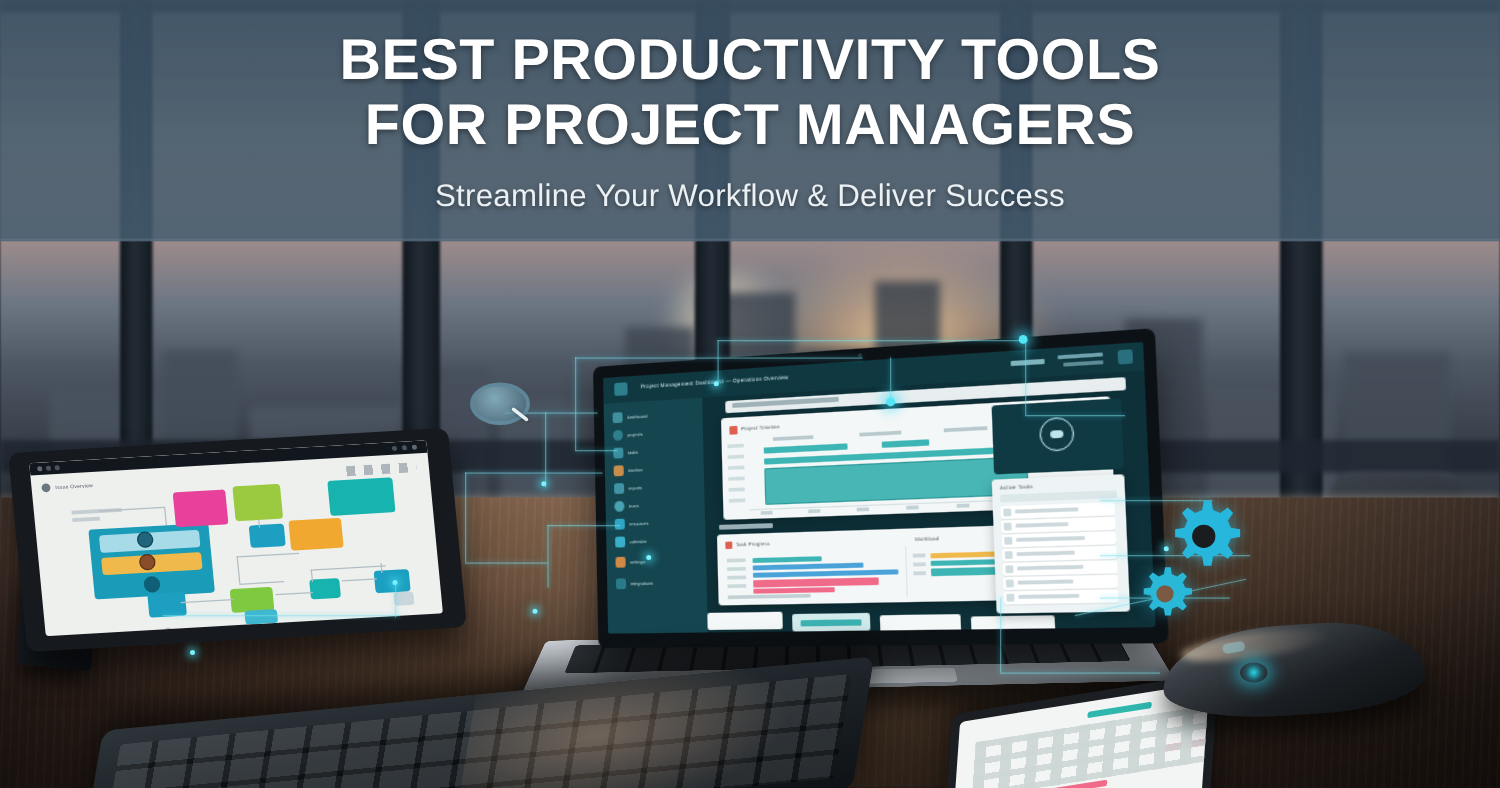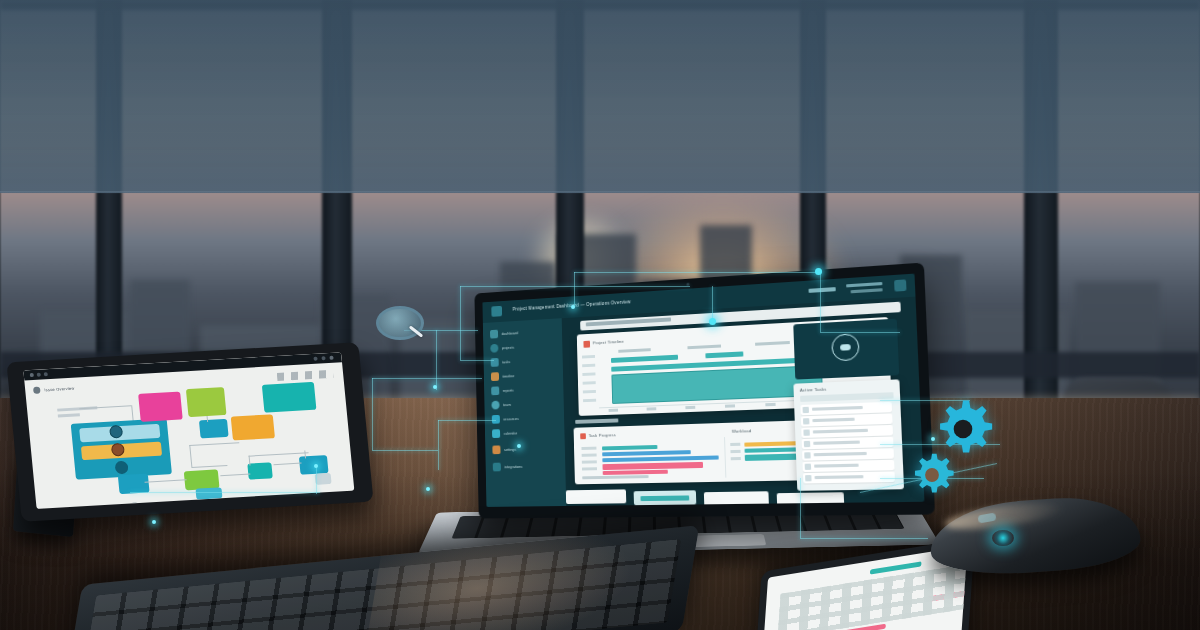--- a/index.html
+++ b/index.html
@@ -588,16 +588,21 @@
     </svg>
   </div>
   <div class="gear" style="left:908px; top:452px;">
     <svg width="48" height="46" viewBox="0 0 100 100" aria-hidden="true">
       <path fill="#2ab8d8" d="M50 4 l10 0 2 12 9 4 10-7 7 7 -7 10 4 9 12 2 0 10 -12 2 -4 9 7 10 -7 7 -10-7 -9 4 -2 12 -10 0 -2-12 -9-4 -10 7 -7-7 7-10 -4-9 -12-2 0-10 12-2 4-9 -7-10 7-7 10 7 9-4z"></path>
       <circle cx="50" cy="50" r="15" fill="#7a5a42"></circle>
     </svg>
   </div>
 
   <div class="banner">
+    <div class="headline">
+      <span>BEST PRODUCTIVITY TOOLS</span>
+      <span class="l2">FOR PROJECT MANAGERS</span>
+    </div>
+    <div class="subhead">Streamline Your Workflow &amp; Deliver Success</div>
   </div>
   <div class="bannerEdge"></div>
 
 </div>
 
 </body></html>

